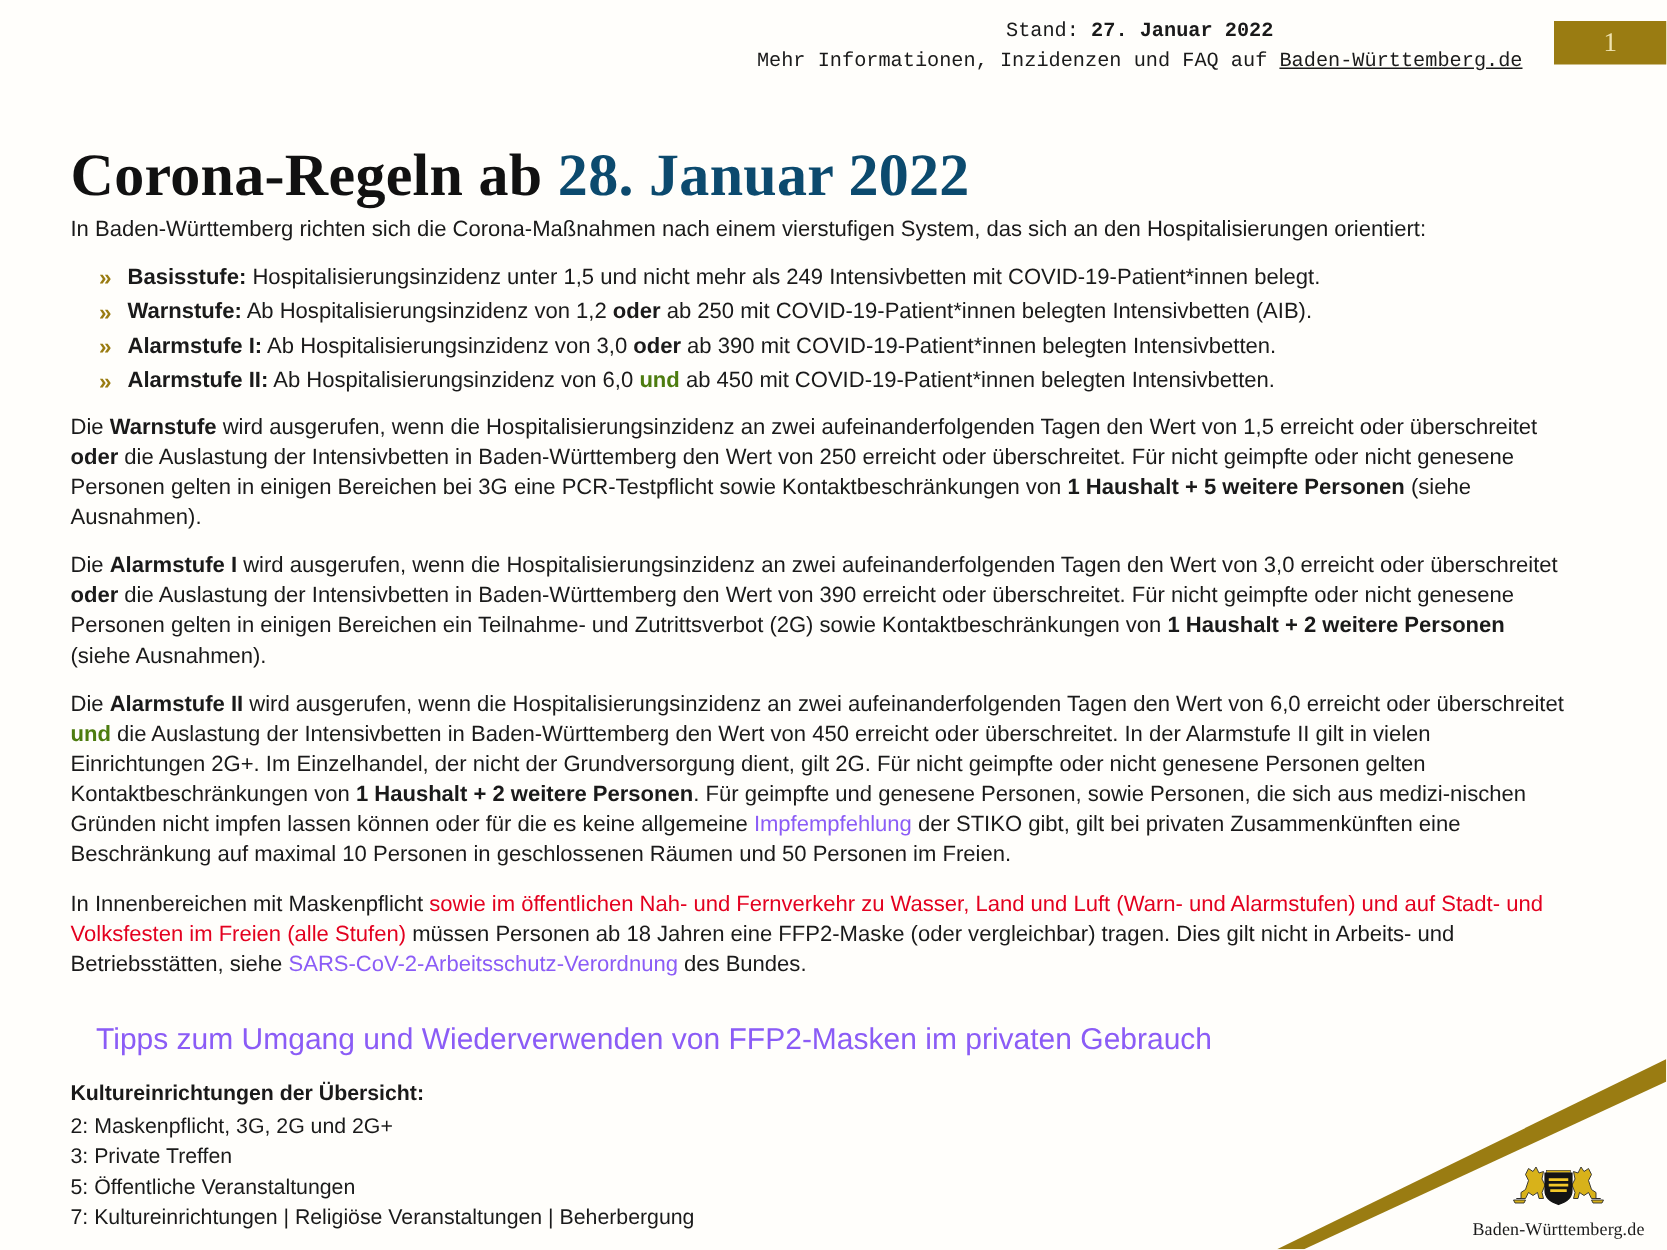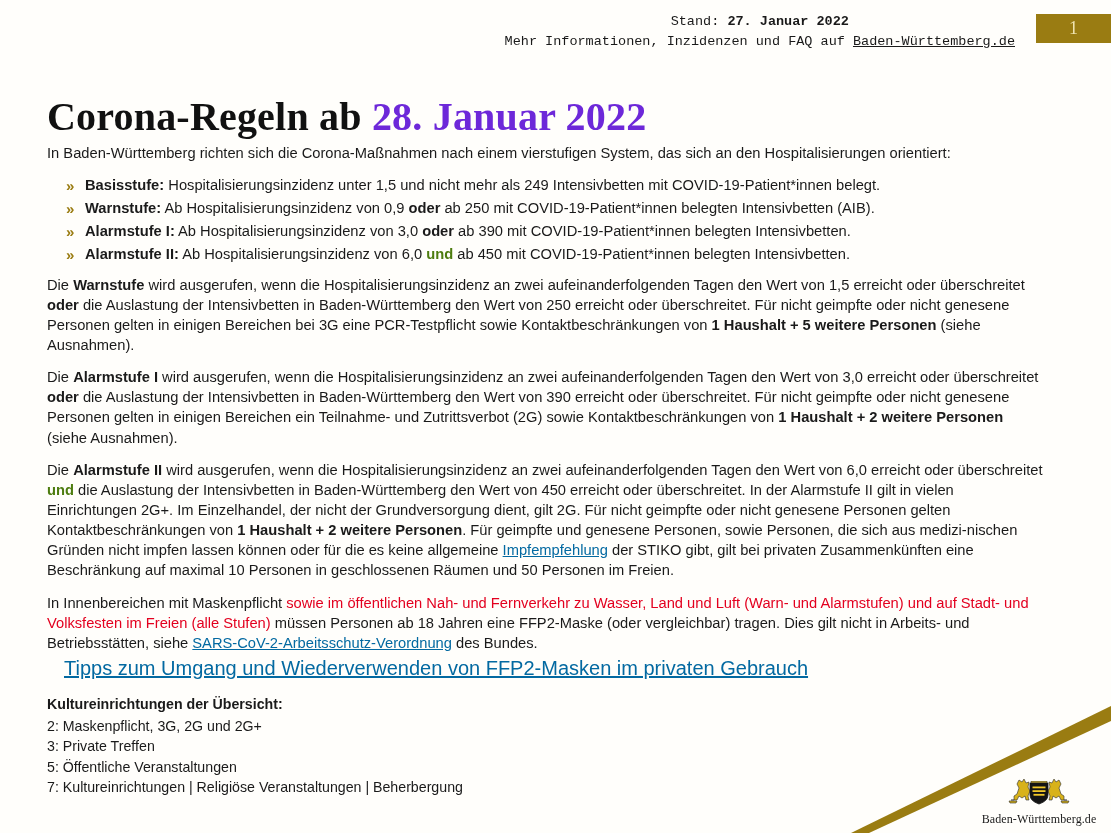--- a/index.html
+++ b/index.html
@@ -35,22 +35,21 @@
   .header-line {
     font-size: 13.5px;
     color: #1a1a1a;
     white-space: nowrap;
   }
   .header-line.stand {
     margin-bottom: 1px;
   }
   .bold { font-weight: bold; }
   a.link, .link {
-    color: #0369a1;
-    text-decoration: underline;
+    color: #8b5cf6;
     cursor: pointer;
   }
   .header .link { color: #1a1a1a; text-decoration: underline; }
 
   .page-badge {
     position: absolute;
     top: 14px;
     left: 1036px;
     width: 75px;
     height: 29px;
@@ -67,21 +66,21 @@
   .title {
     position: absolute;
     top: 66px;
     left: 47px;
     font-family: "Liberation Serif", serif;
     font-size: 40px;
     letter-spacing: 0.2px;
     color: #111111;
     white-space: nowrap;
   }
-  .title .gold { color: #6d28d9; }
+  .title .gold { color: #0c4a6e; }
 
   
   .content {
     position: absolute;
     top: 143px;
     left: 47px;
     width: 1000px;
     font-size: 14.7px;
     line-height: 1.37;
     color: #1a1a1a;
@@ -110,21 +109,21 @@
     font-weight: bold;
     font-size: 15px;
   }
   .red { color: #4d7c0f; font-weight: bold; }
   .redtext { color: #e3001f; }
 
   .para {
     margin: 0 0 12px 0;
     text-align: left;
   }
-  .para.last { margin-bottom: 2px; }
+  .para.last { margin-bottom: 27px; }
 
   .tipps-link {
     display: block;
     margin: 0 0 13px 17px;
     font-size: 20px;
   }
 
   .toc-title {
     font-weight: bold;
     font-size: 14.2px;
@@ -188,21 +187,21 @@
 
   <div class="content">
 
     <p class="intro">In Baden-Württemberg richten sich die Corona-Maßnahmen nach einem vierstufigen System, das sich an den Hospitalisierungen orientiert:</p>
 
     <ul class="stages">
       <li>
         <span class="marker">»</span><span class="bold">Basisstufe:</span><span> Hospitalisierungsinzidenz unter 1,5 und nicht mehr als 249 Intensivbetten mit COVID-19-Patient*innen belegt.</span>
       </li>
       <li>
-        <span class="marker">»</span><span class="bold">Warnstufe:</span><span> Ab Hospitalisierungsinzidenz von 0,9 </span><span class="bold">oder</span><span> ab 250 mit COVID-19-Patient*innen belegten Intensivbetten (AIB).</span>
+        <span class="marker">»</span><span class="bold">Warnstufe:</span><span> Ab Hospitalisierungsinzidenz von 1,2 </span><span class="bold">oder</span><span> ab 250 mit COVID-19-Patient*innen belegten Intensivbetten (AIB).</span>
       </li>
       <li>
         <span class="marker">»</span><span class="bold">Alarmstufe I:</span><span> Ab Hospitalisierungsinzidenz von 3,0 </span><span class="bold">oder</span><span> ab 390 mit COVID-19-Patient*innen belegten Intensivbetten.</span>
       </li>
       <li>
         <span class="marker">»</span><span class="bold">Alarmstufe II:</span><span> Ab Hospitalisierungsinzidenz von 6,0 </span><span class="red">und</span><span> ab 450 mit COVID-19-Patient*innen belegten Intensivbetten.</span>
       </li>
     </ul>
 
     <p class="para"><span>Die </span><span class="bold">Warnstufe</span><span> wird ausgerufen, wenn die Hospitalisierungsinzidenz an zwei aufeinanderfolgenden Tagen den Wert von 1,5 erreicht oder überschreitet </span><span class="bold">oder</span><span> die Auslastung der Intensivbetten in Baden-Württemberg den Wert von 250 erreicht oder überschreitet. Für nicht geimpfte oder nicht genesene Personen gelten in einigen Bereichen bei 3G eine PCR-Testpflicht sowie Kontaktbeschränkungen von </span><span class="bold">1 Haushalt + 5 weitere Personen</span><span> (siehe Ausnahmen).</span></p>

